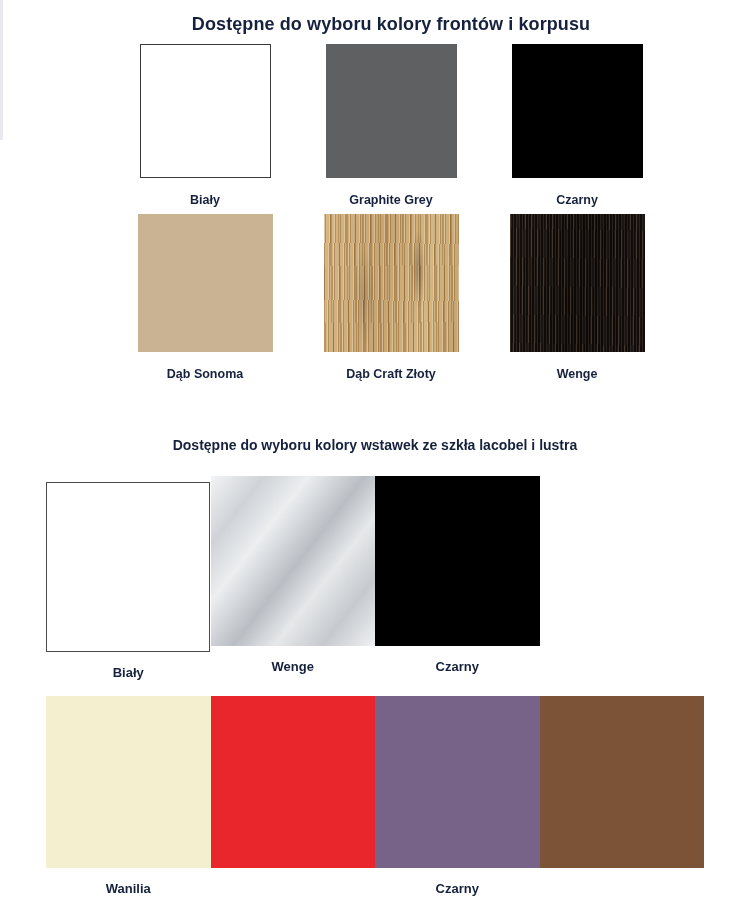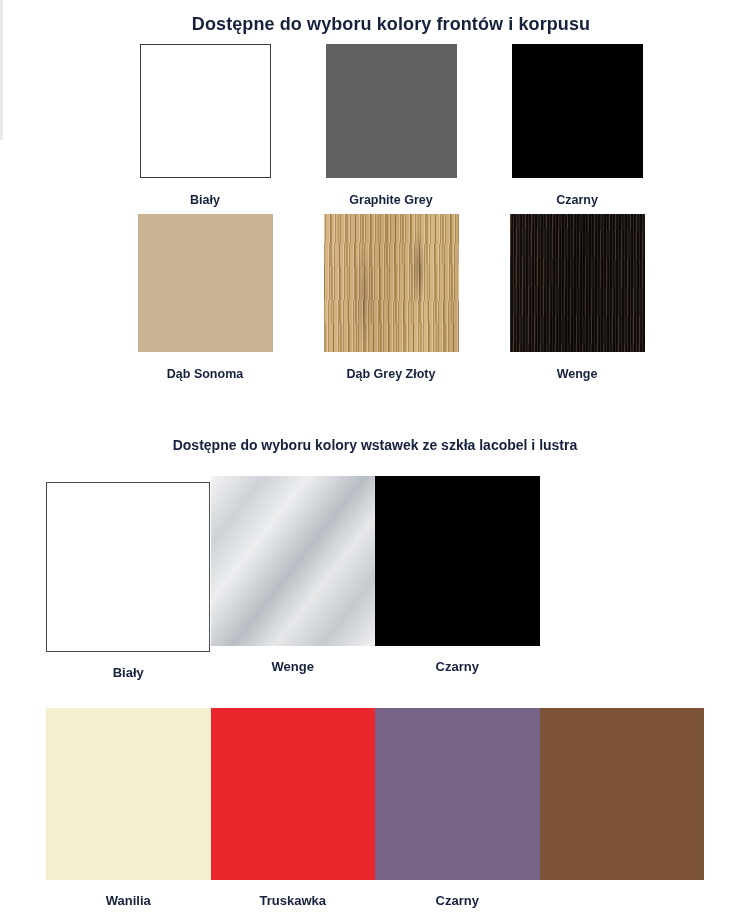--- a/index.html
+++ b/index.html
@@ -196,21 +196,21 @@
   .g-jagoda {
     background: #766387;
   }
   .g-czekolada {
     background: #7c5337;
   }
   .row2-second .cell2 .sw {
     height: 172px;
   }
   .row2-second {
-    margin-top: 26px;
+    margin-top: 14px;
   }
 </style>
 </head>
 <body>
 
 <div class="page">
 
   <div class="edge-line"></div>
 
   <div class="sec1-title">Dostępne do wyboru kolory frontów i korpusu</div>
@@ -232,21 +232,21 @@
       <div class="cap">Czarny</div>
     </div>
 
     <div class="cell1 row2">
       <div class="sw sw-sonoma"></div>
       <div class="cap">Dąb Sonoma</div>
     </div>
 
     <div class="cell1 row2">
       <div class="sw sw-craft"></div>
-      <div class="cap">Dąb Grey Złoty</div>
+      <div class="cap">Dąb Craft Złoty</div>
     </div>
 
     <div class="cell1 row2">
       <div class="sw sw-wenge"></div>
       <div class="cap">Wenge</div>
     </div>
 
   </div>
 
   <div class="sec2-title">Dostępne do wyboru kolory wstawek ze szkła lacobel i lustra</div>
@@ -268,21 +268,20 @@
       </div>
     </div>
 
     <div class="row2-wrap row2-second">
       <div class="cell2">
         <div class="sw g-wanilia"></div>
         <div class="cap">Wanilia</div>
       </div>
       <div class="cell2">
         <div class="sw g-truskawka"></div>
-        <div class="cap">Truskawka</div>
       </div>
       <div class="cell2">
         <div class="sw g-jagoda"></div>
         <div class="cap">Czarny</div>
       </div>
       <div class="cell2">
         <div class="sw g-czekolada"></div>
       </div>
     </div>
 

